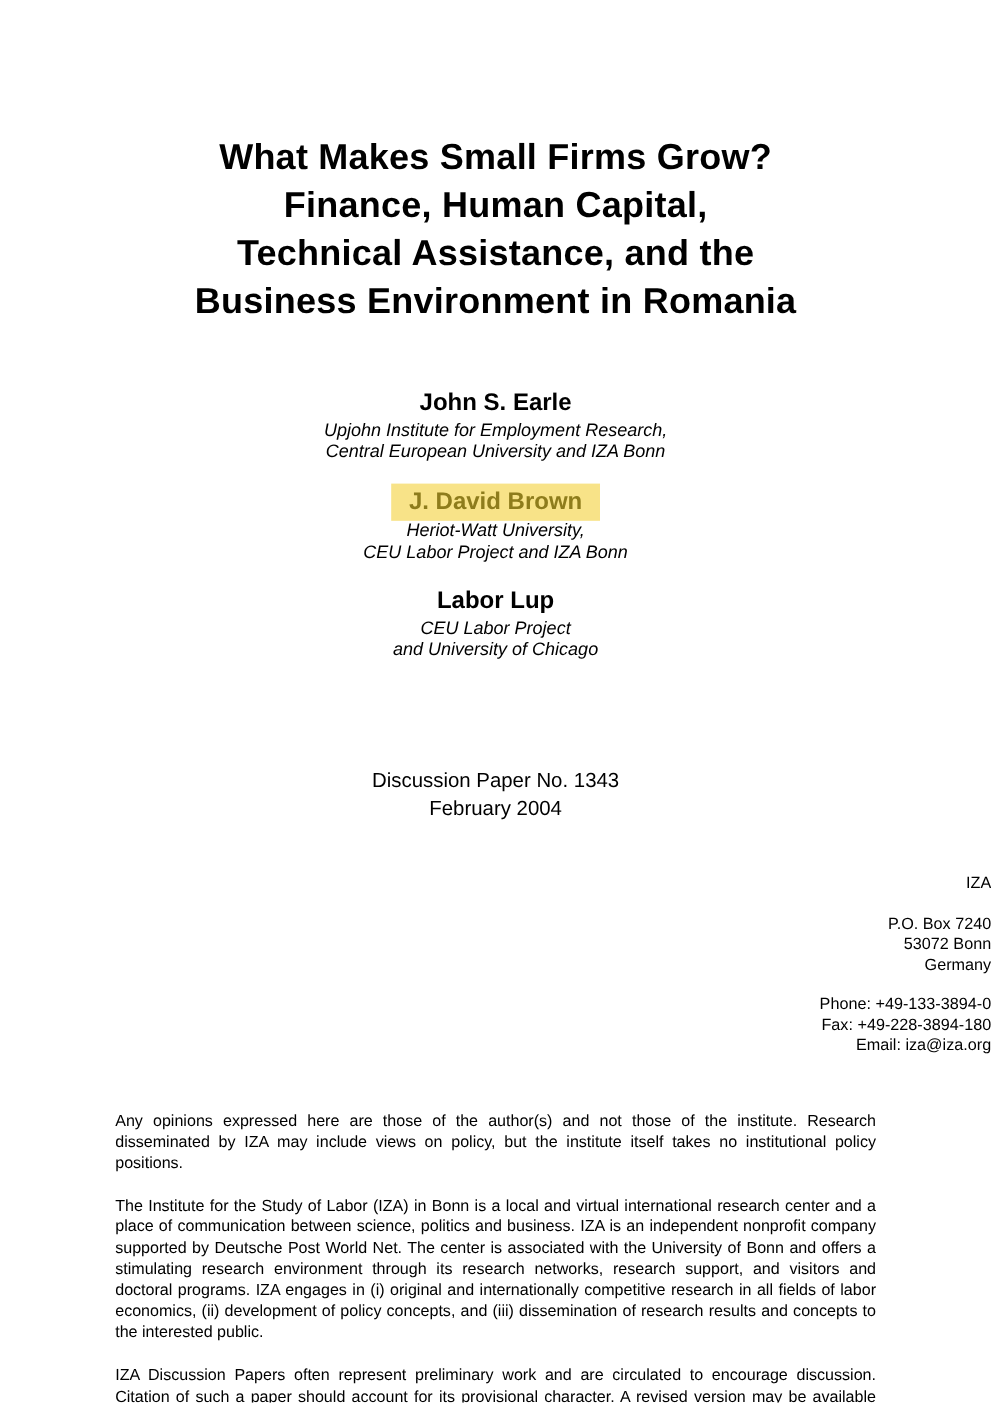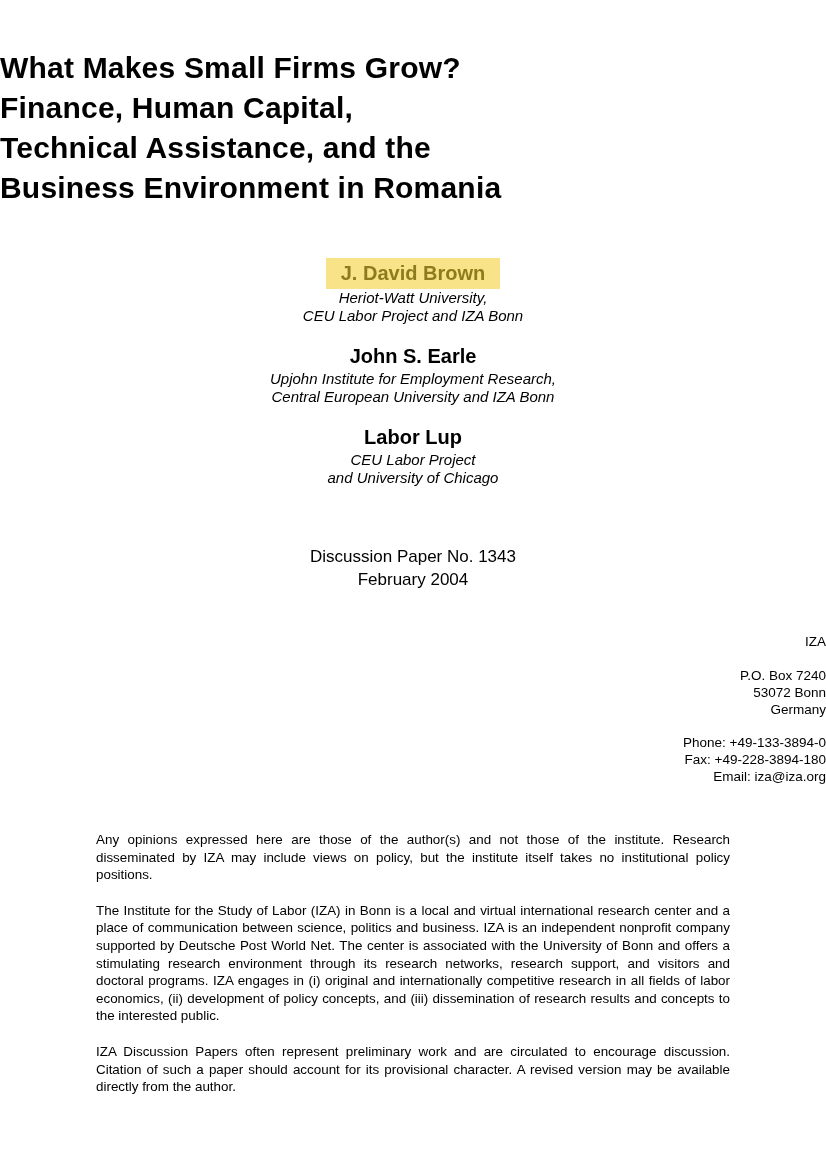--- a/index.html
+++ b/index.html
@@ -8,25 +8,25 @@
     width: 826px;
     height: 1169px;
     margin: 0 auto;
     background: #ffffff;
     font-family: "Liberation Sans", sans-serif;
     color: #000000;
     overflow: hidden;
     position: relative;
   }
   .title {
-    padding-top: 48px;
+    padding-top: 112px;
     font-size: 30px;
     font-weight: bold;
     line-height: 40px;
-    text-align: left;
+    text-align: center;
     white-space: pre-line;
     letter-spacing: 0.2px;
   }
   .authors { margin-top: 50px; text-align: center; }
   .author-block + .author-block { margin-top: 17px; }
   .author-name {
     font-size: 20px;
     font-weight: bold;
     line-height: 28px;
     text-align: center;
@@ -37,21 +37,21 @@
     line-height: 24px;
   }
   .author-affiliation {
     font-size: 15px;
     font-style: italic;
     line-height: 18px;
     text-align: center;
     white-space: pre-line;
   }
   .paper-info {
-    margin-top: 58px;
+    margin-top: 88px;
     text-align: center;
     font-size: 17px;
     line-height: 23px;
   }
   .institute {
     margin-top: 42px;
     text-align: right;
     font-size: 13.5px;
     line-height: 17px;
   }
@@ -72,29 +72,29 @@
 <div class="page">
 
   <h1 class="title">What Makes Small Firms Grow?
 Finance, Human Capital,
 Technical Assistance, and the
 Business Environment in Romania</h1>
 
   <div class="authors">
 
     <div class="author-block">
+      <div class="author-name">John S. Earle</div>
+      <div class="author-affiliation">Upjohn Institute for Employment Research,
+Central European University and IZA Bonn</div>
+    </div>
+
+    <div class="author-block">
       <div class="author-name"><span class="hl" style="background-color: rgb(248, 227, 136); color: rgb(142, 124, 28);">J. David Brown</span></div>
       <div class="author-affiliation">Heriot-Watt University,
 CEU Labor Project and IZA Bonn</div>
-    </div>
-
-    <div class="author-block">
-      <div class="author-name">John S. Earle</div>
-      <div class="author-affiliation">Upjohn Institute for Employment Research,
-Central European University and IZA Bonn</div>
     </div>
 
     <div class="author-block">
       <div class="author-name">Labor Lup</div>
       <div class="author-affiliation">CEU Labor Project
 and University of Chicago</div>
     </div>
 
   </div>
 

